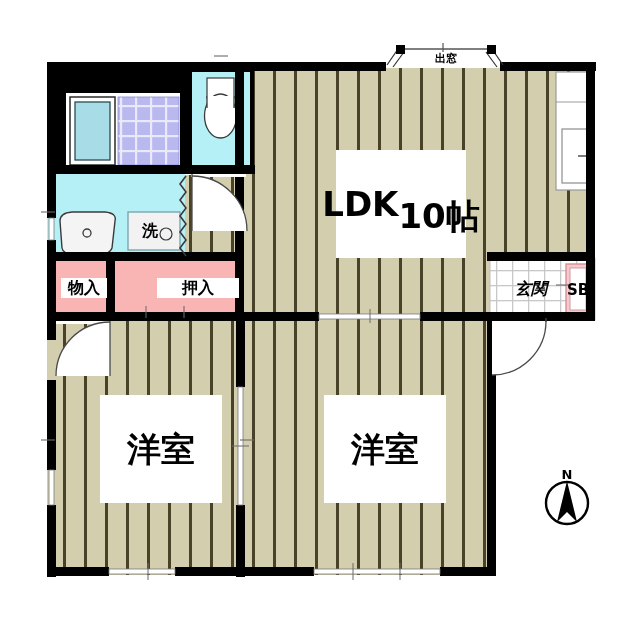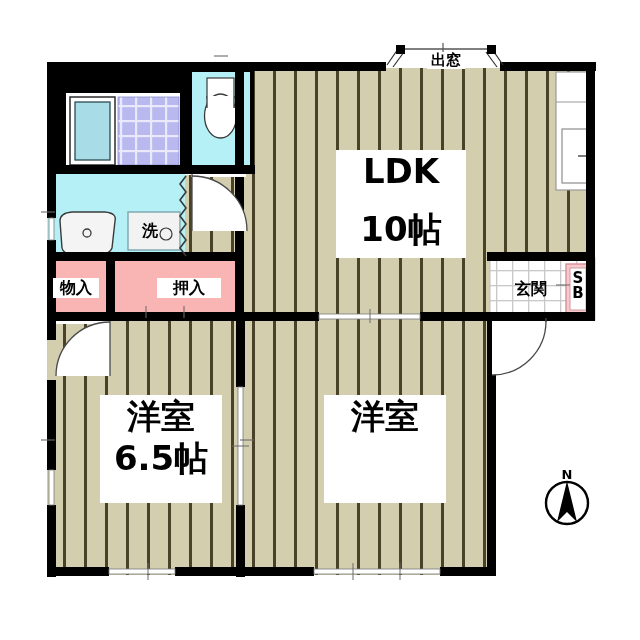--- a/index.html
+++ b/index.html
@@ -3,24 +3,24 @@
 <meta charset="utf-8">
 <style>
   html,body{margin:0;padding:0;background:#ffffff;}
   body{width:640px;height:640px;position:relative;overflow:hidden;
        font-family:"DejaVu Sans","Liberation Sans",sans-serif;}
   #plan{position:absolute;left:0;top:0;width:640px;height:640px;}
   .lbl{position:absolute;background:#ffffff;color:#000;line-height:1;
        text-align:center;white-space:nowrap;font-weight:bold;}
   .lbl-room{font-size:34px;letter-spacing:0px;}
   .lbl-small{font-size:16px;font-weight:bold;}
-  .lbl-tiny{font-size:15px;font-weight:bold;}
+  .lbl-tiny{font-size:11px;font-weight:bold;}
   .lbl-sb{font-size:15px;font-weight:bold;line-height:1.02;}
   .lbl-n{font-size:13px;font-weight:bold;}
-  .stack{display:flex;flex-direction:column;align-items:center;justify-content:flex-start;}
+  .stack{display:flex;align-items:center;justify-content:center;}
 </style>
 </head>
 <body>
 
 <svg id="plan" viewBox="0 0 640 640" xmlns="http://www.w3.org/2000/svg">
 
   <defs>
 
     <pattern id="wood" width="21" height="21" patternUnits="userSpaceOnUse">
       <rect width="21" height="21" fill="#d2ceae"></rect>
@@ -216,32 +216,31 @@
   </g>
 </svg>
 
 <div class="lbl lbl-room stack" style="left:336px;top:150px;width:118px;height:100px;padding:4px 6px;">
   <span>LDK</span>
   <span style="margin-top:24px;">10帖</span>
 </div>
 
 <div class="lbl lbl-room stack" style="left:100px;top:395px;width:110px;height:100px;padding:4px 6px;">
   <span>洋室</span>
-  <span style="margin-top:8px;">6.5帖</span>
 </div>
 
 <div class="lbl lbl-room stack" style="left:324px;top:395px;width:110px;height:100px;padding:4px 6px;">
   <span>洋室</span>
 </div>
 
-<div class="lbl lbl-small" style="left:53px;top:278px;width:44px;padding:2px 1px;">物入</div>
-
-<div class="lbl lbl-small" style="left:157px;top:278px;width:44px;padding:2px 10px;">押入</div>
-
-<div class="lbl lbl-small" style="left:508px;top:279px;width:44px;padding:2px 1px;background:transparent;">玄関</div>
+<div class="lbl lbl-small" style="left:61px;top:278px;width:44px;padding:2px 1px;">物入</div>
+
+<div class="lbl lbl-small" style="left:157px;top:278px;width:44px;padding:2px 19px;">押入</div>
+
+<div class="lbl lbl-small" style="left:508px;top:279px;width:44px;padding:2px 1px;background:transparent;font-style:italic;">玄関</div>
 
 <div class="lbl lbl-sb stack" style="left:568px;top:271px;width:20px;height:40px;background:transparent;">
   <span>S</span>
   <span>B</span>
 </div>
 
 <div class="lbl lbl-tiny" style="left:427px;top:52px;width:34px;padding:1px 2px;">出窓</div>
 
 <div class="lbl lbl-small" style="left:138px;top:222px;width:22px;padding:1px 1px;background:transparent;">洗</div>
 

